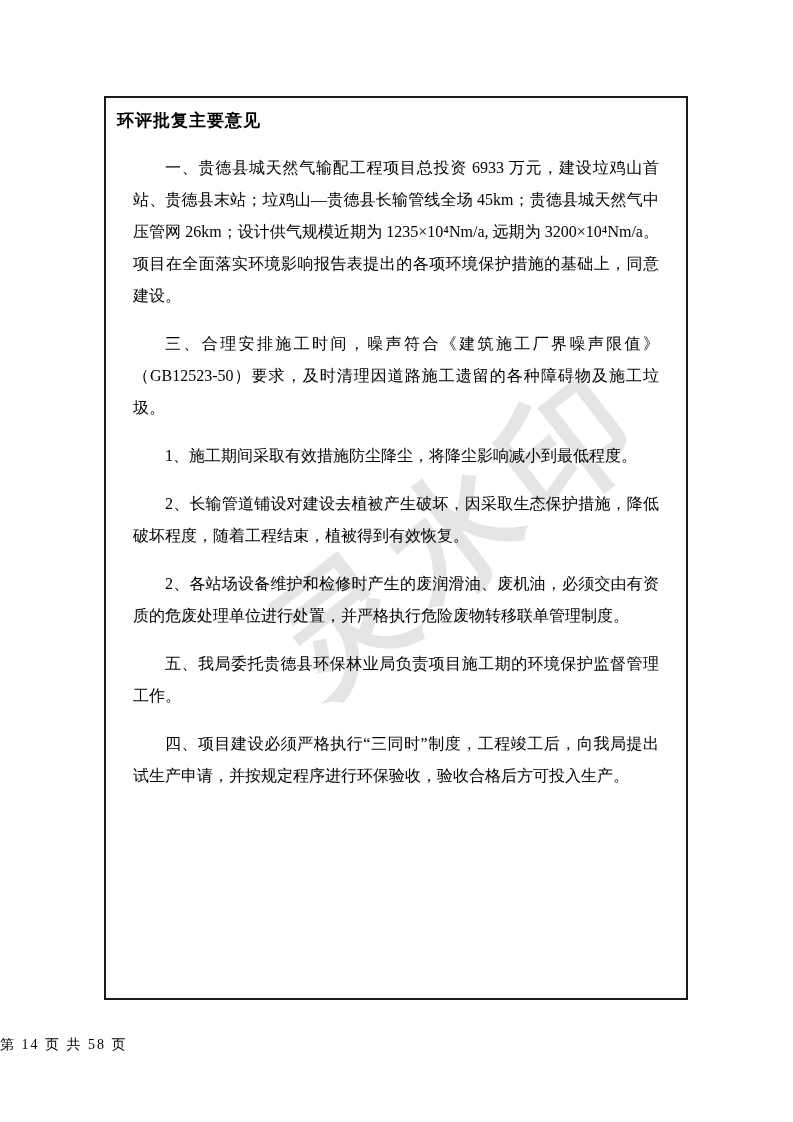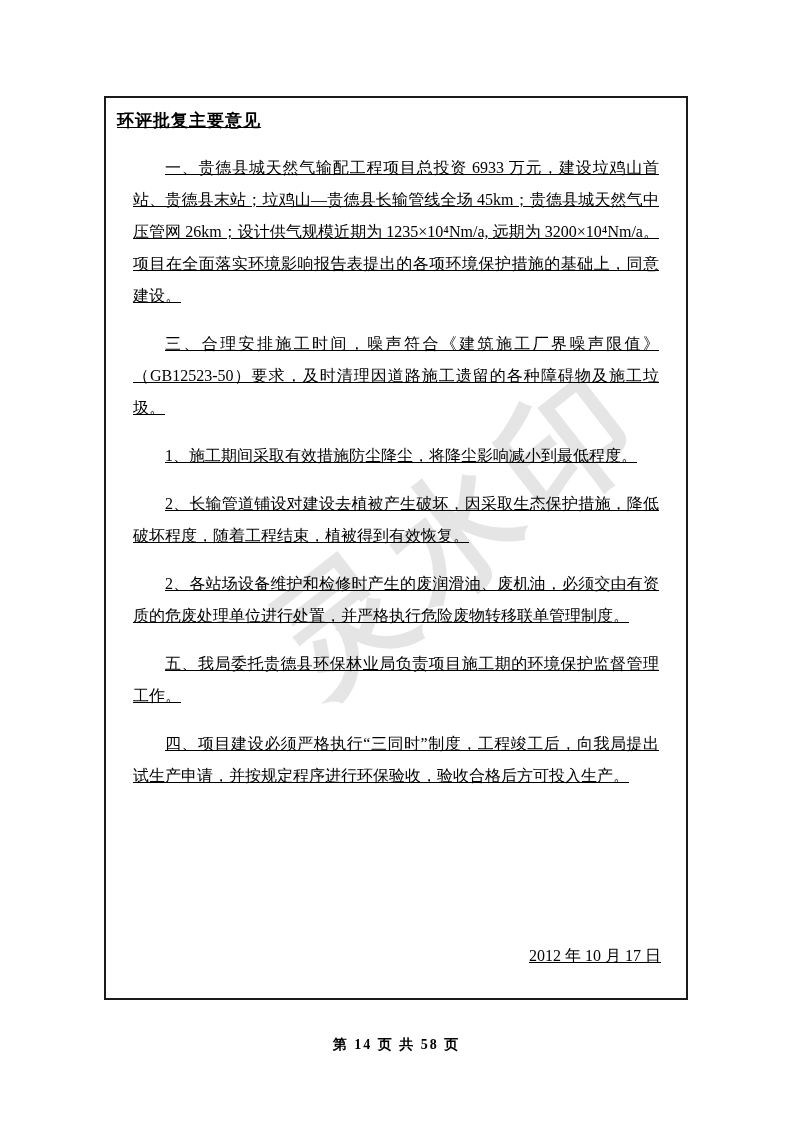--- a/index.html
+++ b/index.html
@@ -18,21 +18,20 @@
   .doc-box {
     position: absolute;
     left: 104px;
     top: 96px;
     width: 584px;
     height: 904px;
     border: 2px solid #1a1a1a;
     padding: 8px 11px 0 11px;
     background: transparent;
     z-index: 2;
-    text-decoration: underline;
   }
   .doc-title {
     font-size: 17px;
     font-weight: bold;
     line-height: 30px;
     margin-bottom: 6px;
     letter-spacing: 1px;
   }
   .doc-body p {
     font-size: 16px;
@@ -66,43 +65,41 @@
     white-space: nowrap;
     pointer-events: none;
     z-index: 1;
     user-select: none;
   }
   .page-footer {
     position: absolute;
     left: 0;
     top: 1036px;
     width: 100%;
-    text-align: center;
+    text-align: left;
     font-size: 14px;
     letter-spacing: 2px;
     color: #000000;
-    font-weight: bold;
   }
 </style>
 </head>
 <body>
 
 <div class="page">
 
   <div class="watermark">灵水印</div>
 
   <div class="doc-box">
     <div class="doc-title">环评批复主要意见</div>
     <div class="doc-body">
       <p>一、贵德县城天然气输配工程项目总投资 6933 万元，建设垃鸡山首站、贵德县末站；垃鸡山—贵德县长输管线全场 45km；贵德县城天然气中压管网 26km；设计供气规模近期为 1235×10⁴Nm/a, 远期为 3200×10⁴Nm/a。项目在全面落实环境影响报告表提出的各项环境保护措施的基础上，同意建设。</p>
       <p>三、合理安排施工时间，噪声符合《建筑施工厂界噪声限值》（GB12523-50）要求，及时清理因道路施工遗留的各种障碍物及施工垃圾。</p>
       <p>1、施工期间采取有效措施防尘降尘，将降尘影响减小到最低程度。</p>
       <p>2、长输管道铺设对建设去植被产生破坏，因采取生态保护措施，降低破坏程度，随着工程结束，植被得到有效恢复。</p>
       <p>2、各站场设备维护和检修时产生的废润滑油、废机油，必须交由有资质的危废处理单位进行处置，并严格执行危险废物转移联单管理制度。</p>
       <p>五、我局委托贵德县环保林业局负责项目施工期的环境保护监督管理工作。</p>
       <p>四、项目建设必须严格执行“三同时”制度，工程竣工后，向我局提出试生产申请，并按规定程序进行环保验收，验收合格后方可投入生产。</p>
     </div>
-    <div class="date-line">2012 年 10 月 17 日</div>
   </div>
 
   <div class="page-footer">第 14 页 共 58 页</div>
 
 </div>
 
 </body></html>

